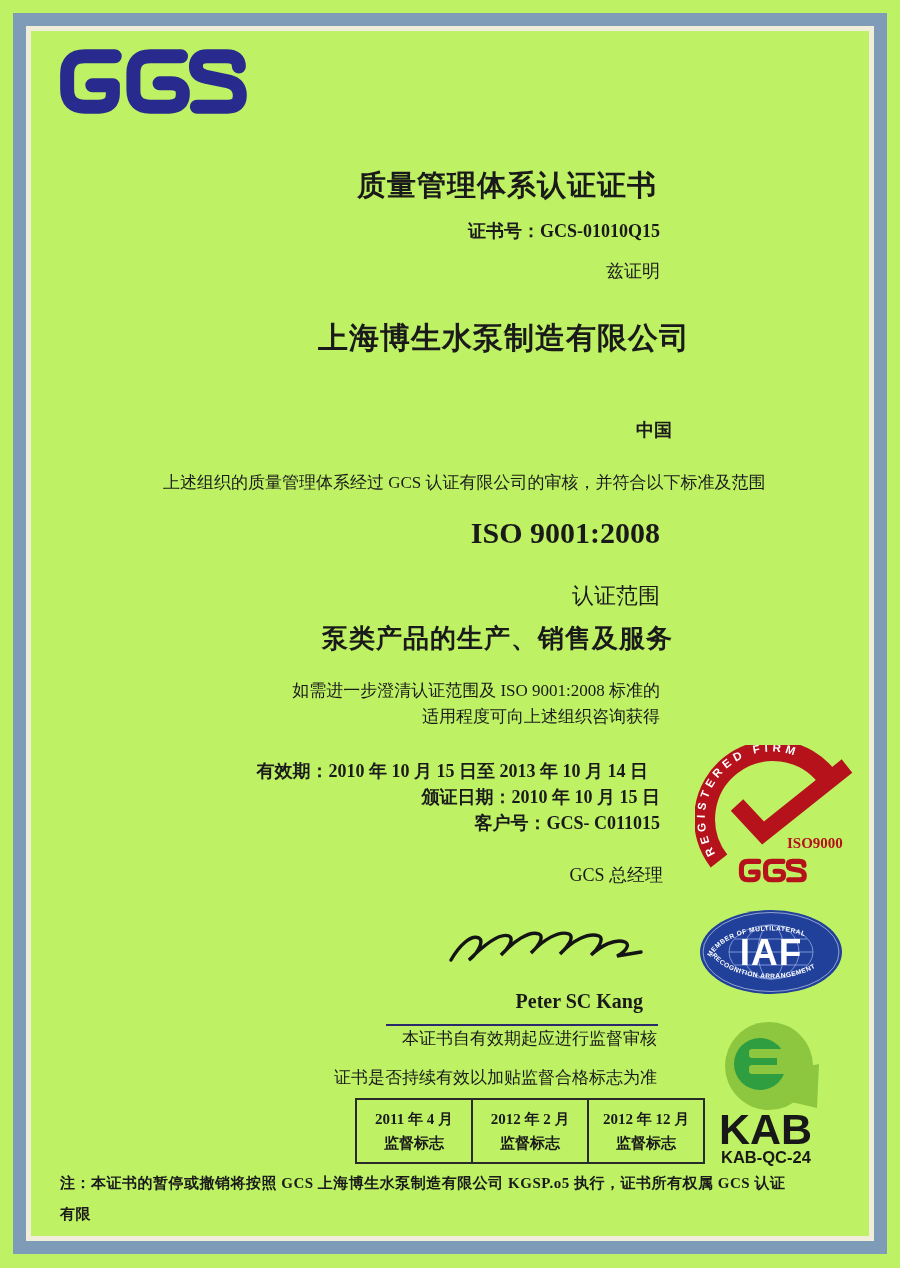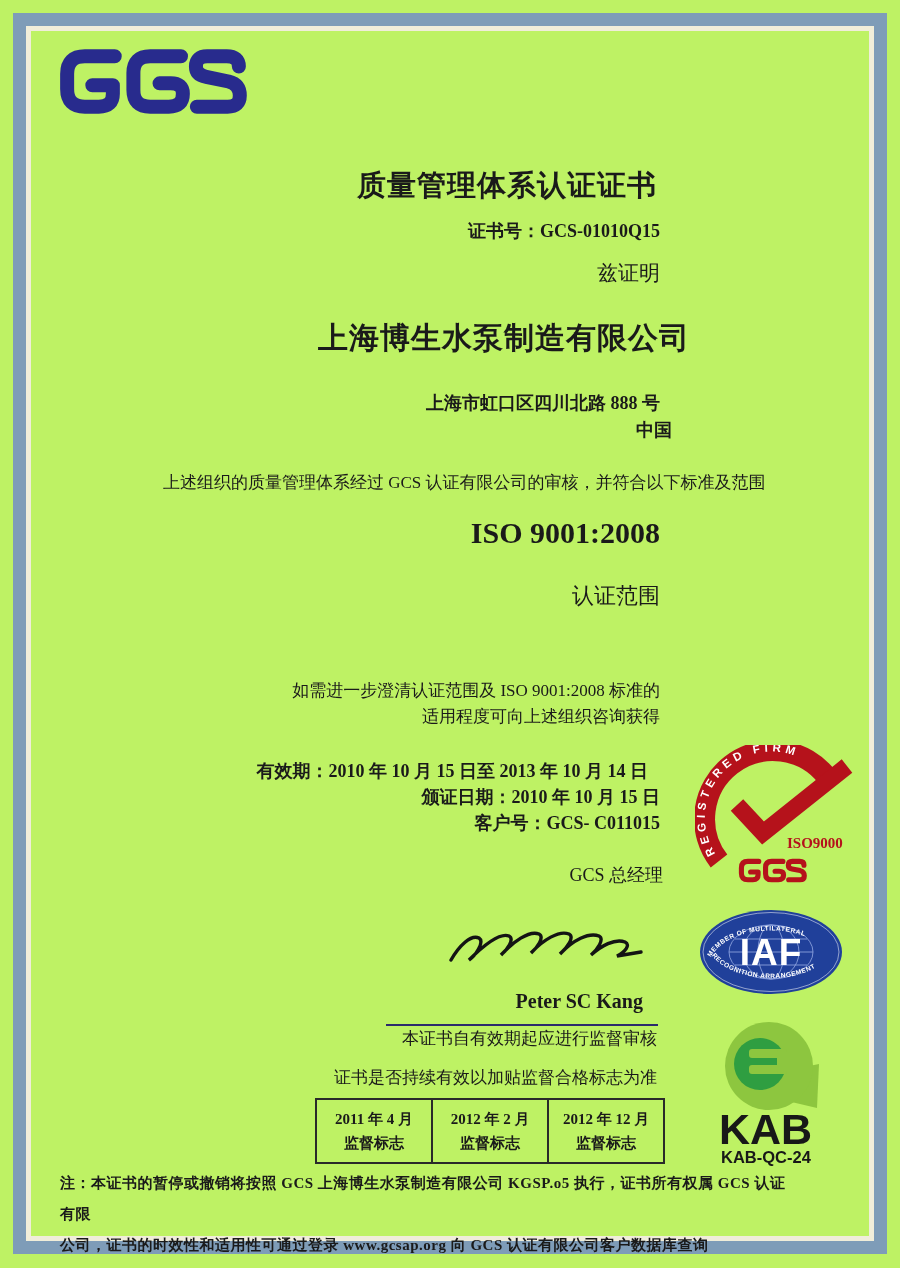--- a/index.html
+++ b/index.html
@@ -6,21 +6,21 @@
   .page{
     position:relative;width:900px;height:1268px;background:#bef264;
     font-family:"Liberation Serif","DejaVu Serif",serif;color:#1a1a1a;overflow:hidden;
   }
   .outer-frame{position:absolute;left:13px;top:13px;right:13px;bottom:14px;border:13px solid #7e9cb8;}
   .inner-frame{position:absolute;inset:0;border:5px solid #f0edda;}
   .abs{position:absolute;white-space:nowrap;}
   .b{font-weight:bold;}
   .cjk{letter-spacing:1px;}
   .note{font-weight:bold;font-size:15px;line-height:2.05;letter-spacing:0.5px;}
-  .sup-table{border-collapse:collapse;}
+  .sup-table{border-collapse:collapse;margin-left:40px;}
   .sup-table td{
     border:2px solid #2a2a2a;width:114px;height:58px;text-align:center;
     font-weight:bold;font-size:15px;line-height:1.6;padding:2px 0;
   }
 </style>
 </head>
 <body>
 
 <div class="page">
 
@@ -41,33 +41,33 @@
   <svg class="abs" style="left:55px;top:44px;color:#282b8d" width="196" height="75" viewBox="0 0 210 80" aria-label="GCS">
     <use href="#gcsLogo"></use>
   </svg>
 
   <div class="abs b cjk" style="right:243px;top:166px;font-size:29px">质量管理体系认证证书</div>
 
   <div class="abs b" style="right:240px;top:219px;font-size:18px">
     <span>证书号：</span><span>GCS-01010Q15</span>
   </div>
 
-  <div class="abs" style="right:240px;top:259px;font-size:21px">兹证明</div>
+  <div class="abs" style="right:240px;top:259px;font-size:18px">兹证明</div>
 
   <div class="abs b cjk" style="right:210px;top:318px;font-size:30px">上海博生水泵制造有限公司</div>
 
-  <div class="abs b" style="right:240px;top:391px;font-size:18px">上海市虹口区四川北路 888 号</div>
   <div class="abs b" style="right:228px;top:418px;font-size:18px">中国</div>
 
   <div class="abs" style="left:163px;top:471px;font-size:17px">上述组织的质量管理体系经过 GCS 认证有限公司的审核，并符合以下标准及范围</div>
 
   <div class="abs b" style="right:240px;top:516px;font-size:30px">ISO 9001:2008</div>
 
   <div class="abs" style="right:240px;top:581px;font-size:22px">认证范围</div>
 
+  <div class="abs b cjk" style="right:227px;top:621px;font-size:26px">泵类产品的生产、销售及服务</div>
 
   <div class="abs" style="right:240px;top:679px;font-size:17px">如需进一步澄清认证范围及 ISO 9001:2008 标准的</div>
   <div class="abs" style="right:240px;top:705px;font-size:17px">适用程度可向上述组织咨询获得</div>
 
   <div class="abs b" style="right:252px;top:759px;font-size:18px">有效期：2010 年 10 月 15 日至 2013 年 10 月 14 日</div>
   <div class="abs b" style="right:240px;top:785px;font-size:18px">颁证日期：2010 年 10 月 15 日</div>
   <div class="abs b" style="right:240px;top:811px;font-size:18px">客户号：GCS- C011015</div>
 
   <div class="abs" style="right:237px;top:863px;font-size:18px">GCS 总经理</div>
 
@@ -98,21 +98,20 @@
       <td>
         <div>2012 年 12 月</div>
         <div>监督标志</div>
       </td>
     </tr>
   </tbody>
     </table>
 
   <div class="abs note" style="left:60px;top:1168px;width:740px;white-space:normal">
     <div>注：本证书的暂停或撤销将按照 GCS 上海博生水泵制造有限公司 KGSP.o5 执行，证书所有权属 GCS 认证有限</div>
-    <div>公司，证书的时效性和适用性可通过登录 www.gcsap.org 向 GCS 认证有限公司客户数据库查询</div>
   </div>
 
   <svg class="abs" style="left:695px;top:745px" width="168" height="148" viewBox="0 0 168 148">
     <path d="M24,116 A62,62 0 0 1 132,32" fill="none" stroke="#b5121b" stroke-width="21"></path>
     <path id="arcRFtext" d="M24,114 A61,61 0 0 1 129,32" fill="none"></path>
     <text font-family="Liberation Sans, sans-serif" font-size="11.5" font-weight="bold" fill="#ffffff" letter-spacing="4.2">
       <textPath href="#arcRFtext" startOffset="3%">REGISTERED FIRM</textPath>
     </text>
     <path d="M42,60 L68,88 L152,21" fill="none" stroke="#b5121b" stroke-width="17"></path>
     <text x="92" y="103" font-size="15" font-weight="bold" fill="#b5121b">ISO9000</text>

